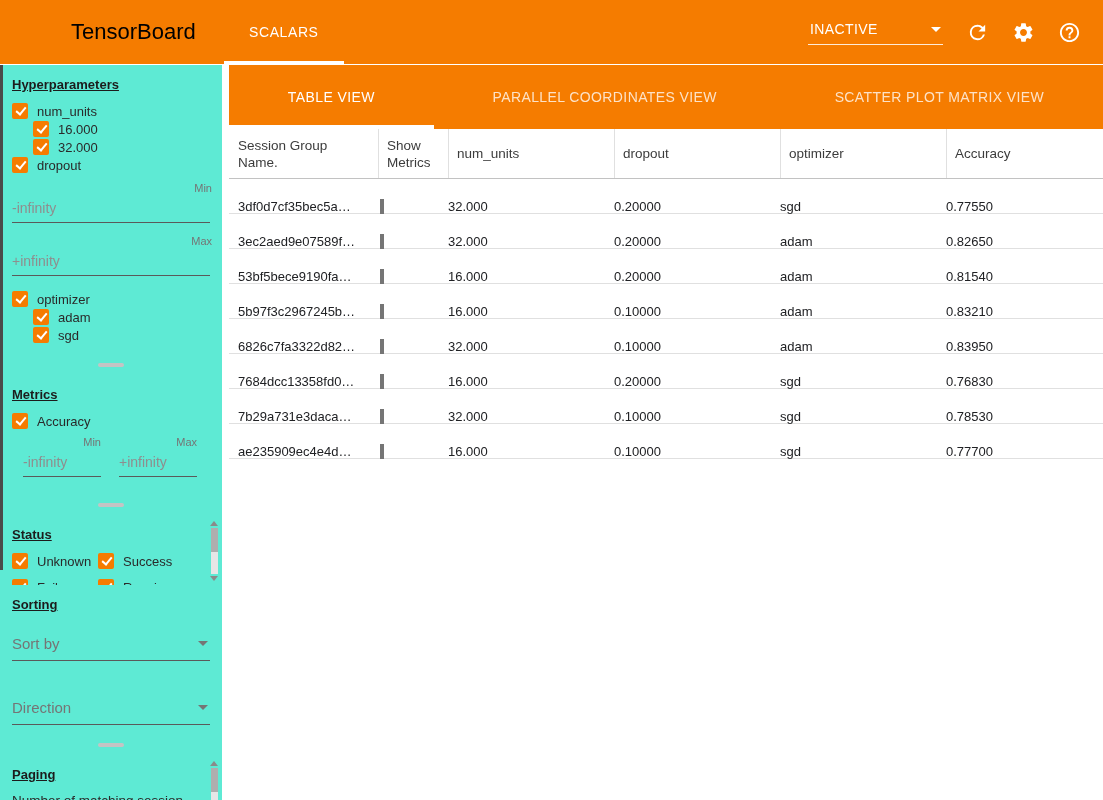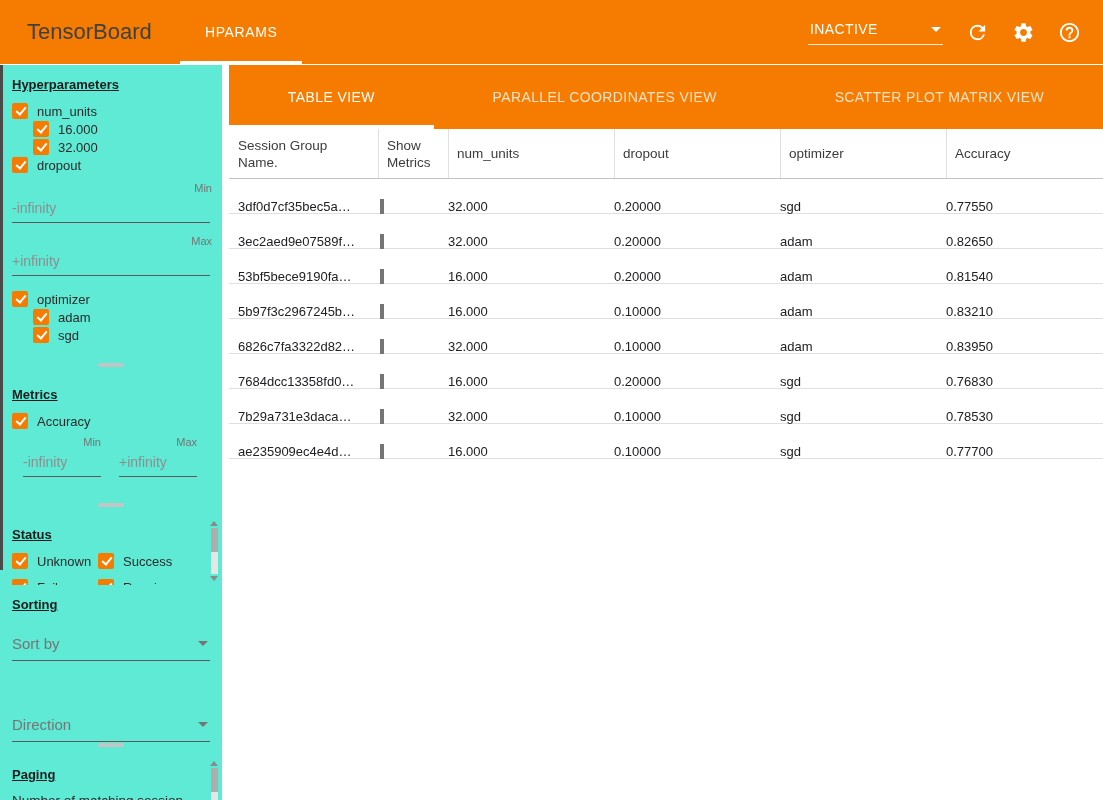--- a/index.html
+++ b/index.html
@@ -10,21 +10,21 @@
     color: #212121;
   }
 
   
   .topbar {
     position: absolute; left: 0; top: 0; width: 1103px; height: 64px;
     background: #f57c00; display: flex; align-items: stretch; z-index: 5;
   }
   .logo {
     width: 180px; display: flex; align-items: center;
-    padding-left: 27px; color: #404040; font-size: 22px; font-weight: 400;
+    padding-left: 27px; color: #000000; font-size: 22px; font-weight: 400; margin-left: 44px;
   }
   .top-tabs { display: flex; align-items: stretch; }
   .top-tab {
     display: flex; align-items: center; padding: 0 25px;
     color: rgba(255,255,255,0.75); font-size: 14px; letter-spacing: .6px;
     font-weight: 500; cursor: pointer; border-bottom: 3px solid transparent;
     border-top: 3px solid transparent;
   }
   .top-tab.active { color: #fff; border-bottom-color: #fff; }
   .top-right {
@@ -109,21 +109,21 @@
   .ms-arrow.down { border-left: 4px solid transparent; border-right: 4px solid transparent; border-top: 5px solid #8a8a8a; }
   .ms-track { flex: 1; width: 7px; background: #e6e6e6; position: relative; }
   .ms-thumb { position: absolute; top: 0; left: 0; width: 7px; height: 24px; background: #aeaeae; cursor: grab; }
 
   .select {
     width: 198px; display: flex; align-items: center; justify-content: space-between;
     border-bottom: 1px solid #5a5a5a; color: #757575; font-size: 15px;
     padding: 5px 2px 8px 0; cursor: pointer;
   }
   .select.first { margin-top: 18px; }
-  .select.second { margin-top: 50px; text-align: center; }
+  .select.second { margin-top: 33px; text-align: center; }
   .caret-g { width: 0; height: 0; border-left: 5px solid transparent;
     border-right: 5px solid transparent; border-top: 5px solid #757575; }
 
   .paging-text { margin-top: 2px; font-size: 13.5px; color: #2a2a2a; width: 182px; line-height: 18px; }
 
   
   .content { position: absolute; left: 229px; top: 65px; right: 0; bottom: 0; background: #fff; }
   .view-tabs { height: 64px; background: #f57c00; display: flex; align-items: stretch; }
   .view-tab {
     flex: 1 1 auto; display: flex; align-items: center; justify-content: center;
@@ -151,21 +151,21 @@
     overflow: hidden; white-space: nowrap; margin-top: 20px; }
   .td.name { }
   .td .cb { margin-left: 2px; }
 </style>
 </head>
 <body>
 
 <header class="topbar">
   <div class="logo">TensorBoard</div>
   <nav class="top-tabs">
-    <div class="top-tab active">HPARAMS</div>
+    <div class="top-tab active">SCALARS</div>
   </nav>
   <div class="top-right">
     <div class="status-select">
       <span>INACTIVE</span>
       <span class="caret-w"></span>
     </div>
     <span class="top-icon">
       <svg viewBox="0 0 24 24" width="23" height="23">
           <path d="M17.65 6.35A7.95 7.95 0 0 0 12 4a8 8 0 1 0 7.73 10h-2.08A6 6 0 1 1 12 6c1.66 0 3.14.69 4.22 1.78L13 11h7V4l-2.35 2.35z"></path>
         </svg>

